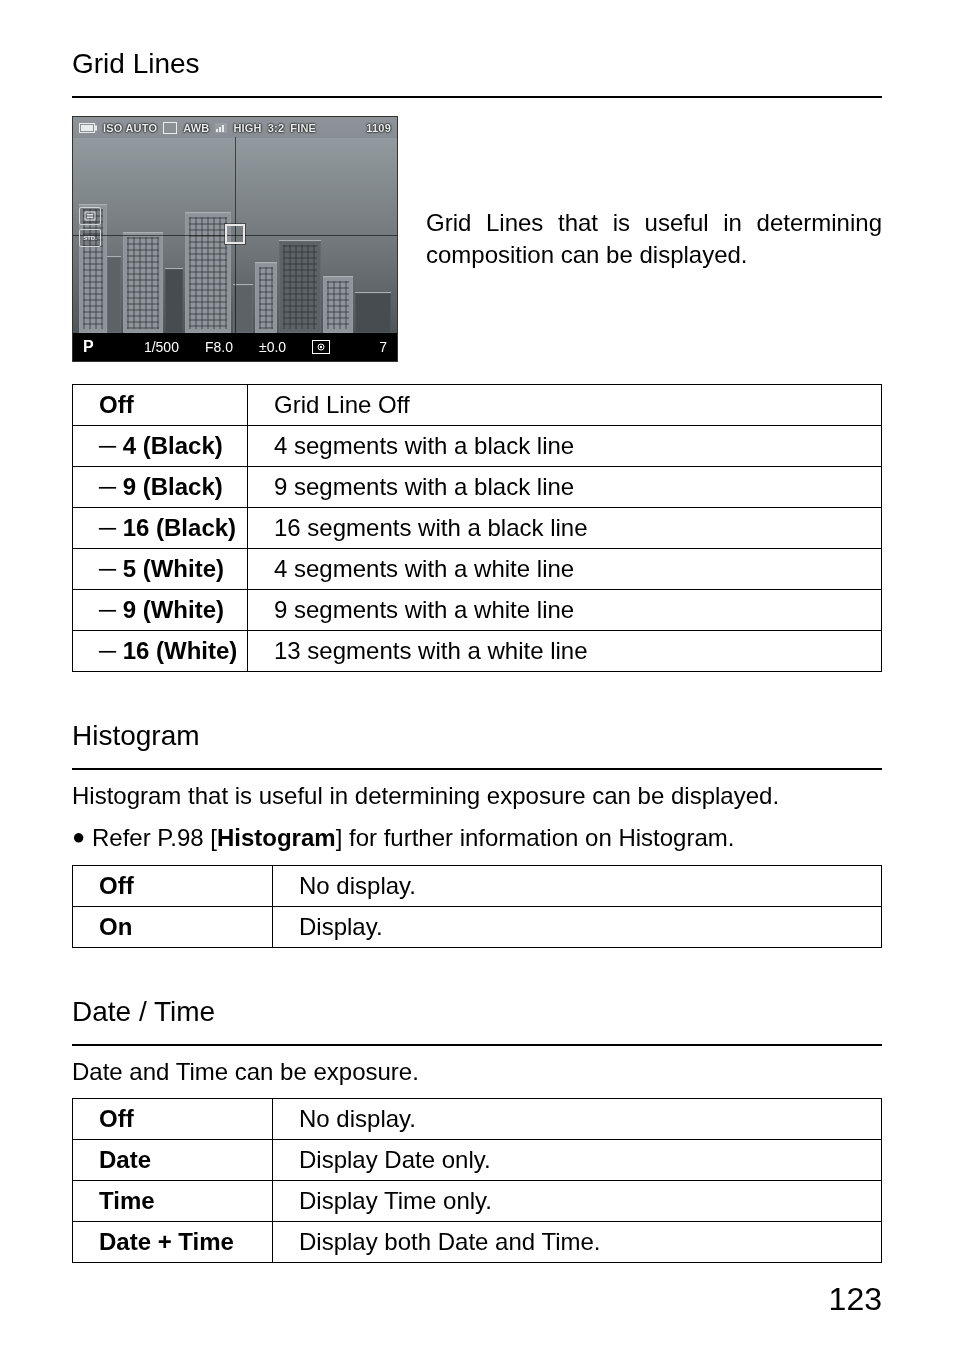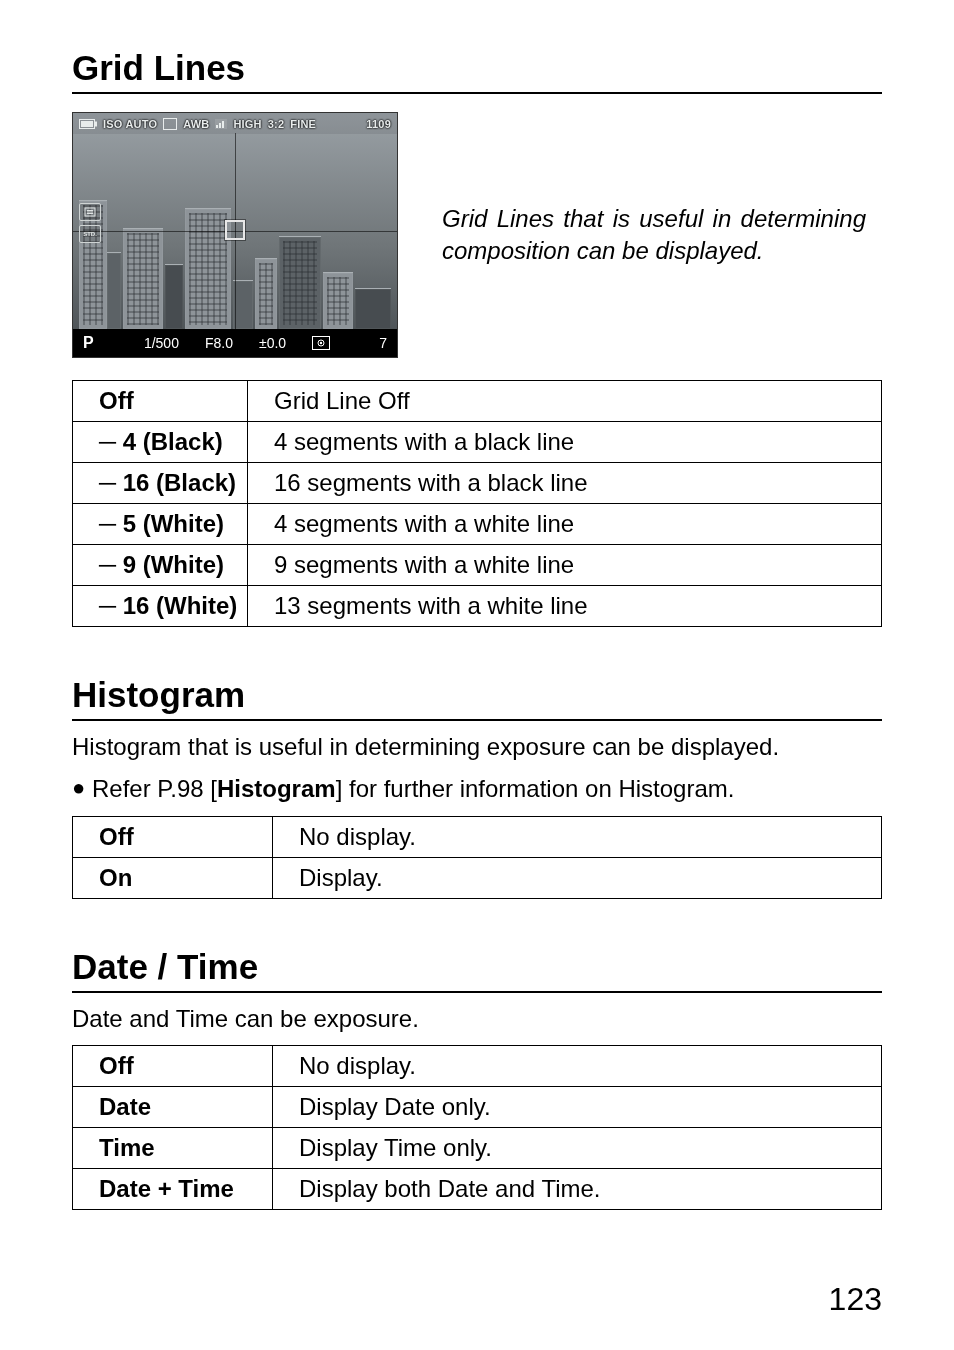--- a/index.html
+++ b/index.html
@@ -13,24 +13,24 @@
   .page {
     padding: 48px 72px 40px 72px;
     box-sizing: border-box;
     width: 954px;
     min-height: 1350px;
     position: relative;
   }
 
   
   .section-title {
-    font-size: 35px;
-    font-weight: 700;
+    font-size: 28px;
+    font-weight: 400;
     border-bottom: 2px solid #000;
-    padding-bottom: 4px;
+    padding-bottom: 16px;
     margin: 0 0 18px 0;
   }
   .section-title.small-gap {
     margin-bottom: 10px;
   }
   .section-title.mt {
     margin-top: 48px;
   }
 
   .body-text {
@@ -274,38 +274,42 @@
               <rect x="0.5" y="0.5" width="17" height="13" fill="none" stroke="#fff"></rect>
               <circle cx="9" cy="7" r="3" fill="none" stroke="#fff"></circle>
               <circle cx="9" cy="7" r="1.2" fill="#fff"></circle>
             </svg>
           </span>
         </span>
         <span class="count">7</span>
       </div>
     </div>
 
-    <p class="body-text" style="margin:16px; text-align:justify;font-style:italic;">Grid Lines that is useful in determining composition can be displayed.</p>
+    <p class="body-text" style="margin:0; text-align:justify;">Grid Lines that is useful in determining composition can be displayed.</p>
   </div>
 
   <table class="data">
     <colgroup>
         <col style="width:175px">
         <col>
       </colgroup>
     <tbody>
       <tr>
         <td class="key">Off</td>
         <td class="val">Grid Line Off</td>
       </tr>
       <tr>
         <td class="key">─ 4 (Black)</td>
         <td class="val">4 segments with a black line</td>
       </tr>
       <tr>
+        <td class="key">─ 9 (Black)</td>
+        <td class="val">9 segments with a black line</td>
+      </tr>
+      <tr>
         <td class="key">─ 16 (Black)</td>
         <td class="val">16 segments with a black line</td>
       </tr>
       <tr>
         <td class="key">─ 5 (White)</td>
         <td class="val">4 segments with a white line</td>
       </tr>
       <tr>
         <td class="key">─ 9 (White)</td>
         <td class="val">9 segments with a white line</td>

